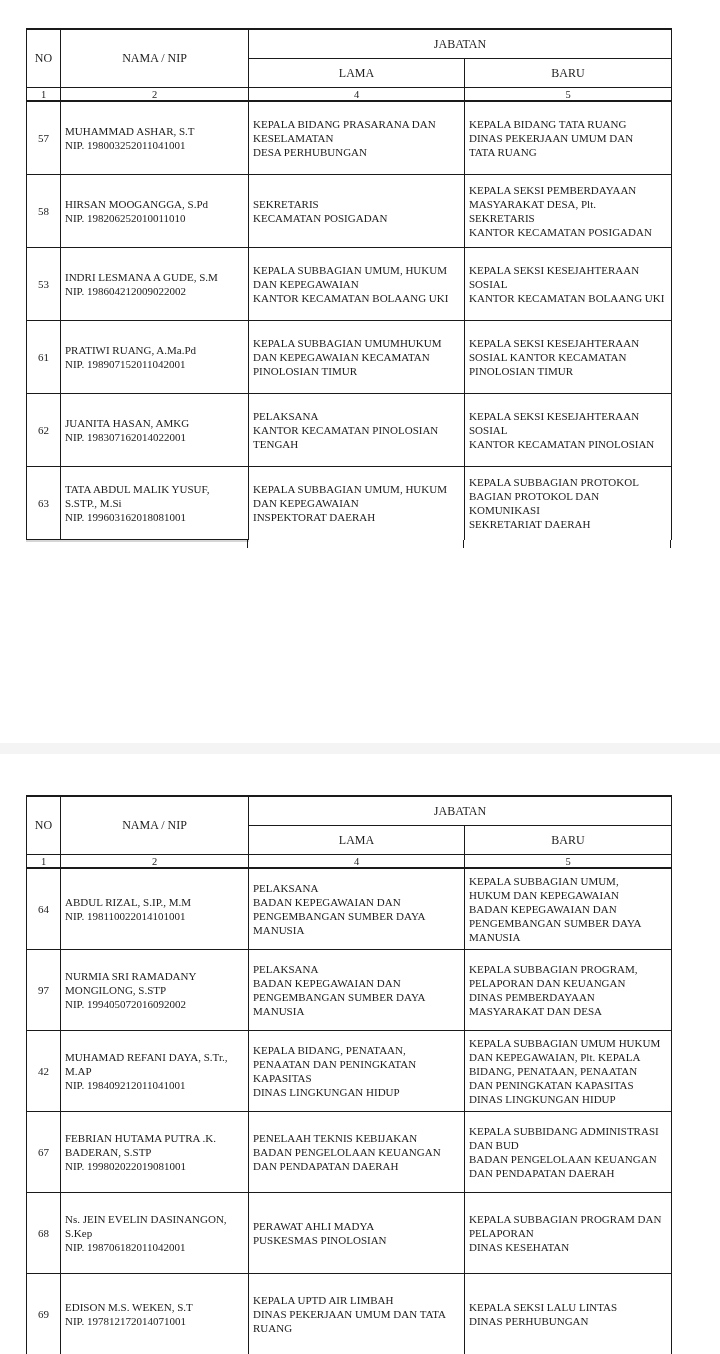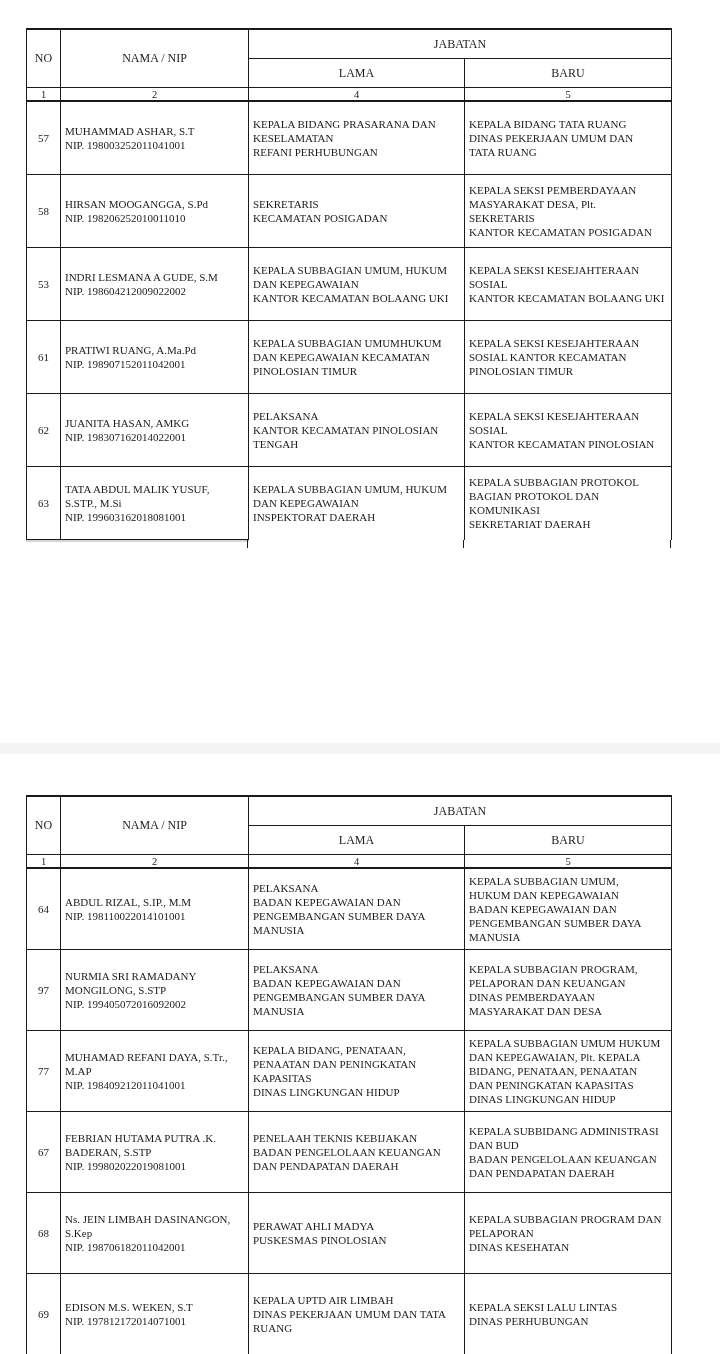--- a/index.html
+++ b/index.html
@@ -118,21 +118,21 @@
         <th>5</th>
       </tr>
     </thead>
     <tbody>
         <tr>
           <td class="cell-no">57</td>
           <td class="cell-name">MUHAMMAD ASHAR, S.T
 NIP. 198003252011041001</td>
           <td class="cell-lama">KEPALA BIDANG PRASARANA DAN
 KESELAMATAN
-REFANI PERHUBUNGAN</td>
+DESA PERHUBUNGAN</td>
           <td class="cell-baru">KEPALA BIDANG TATA RUANG
 DINAS PEKERJAAN UMUM DAN
 TATA RUANG</td>
         </tr>
         <tr>
           <td class="cell-no">58</td>
           <td class="cell-name">HIRSAN MOOGANGGA, S.Pd
 NIP. 198206252010011010</td>
           <td class="cell-lama">SEKRETARIS
 KECAMATAN POSIGADAN</td>
@@ -245,21 +245,21 @@
           <td class="cell-lama">PELAKSANA
 BADAN KEPEGAWAIAN DAN
 PENGEMBANGAN SUMBER DAYA
 MANUSIA</td>
           <td class="cell-baru">KEPALA SUBBAGIAN PROGRAM,
 PELAPORAN DAN KEUANGAN
 DINAS PEMBERDAYAAN
 MASYARAKAT DAN DESA</td>
         </tr>
         <tr>
-          <td class="cell-no">77</td>
+          <td class="cell-no">42</td>
           <td class="cell-name">MUHAMAD REFANI DAYA, S.Tr.,
 M.AP
 NIP. 198409212011041001</td>
           <td class="cell-lama">KEPALA BIDANG, PENATAAN,
 PENAATAN DAN PENINGKATAN
 KAPASITAS
 DINAS LINGKUNGAN HIDUP</td>
           <td class="cell-baru">KEPALA SUBBAGIAN UMUM HUKUM
 DAN KEPEGAWAIAN, Plt. KEPALA
 BIDANG, PENATAAN, PENAATAN
@@ -274,21 +274,21 @@
           <td class="cell-lama">PENELAAH TEKNIS KEBIJAKAN
 BADAN PENGELOLAAN KEUANGAN
 DAN PENDAPATAN DAERAH</td>
           <td class="cell-baru">KEPALA SUBBIDANG ADMINISTRASI
 DAN BUD
 BADAN PENGELOLAAN KEUANGAN
 DAN PENDAPATAN DAERAH</td>
         </tr>
         <tr>
           <td class="cell-no">68</td>
-          <td class="cell-name">Ns. JEIN LIMBAH DASINANGON,
+          <td class="cell-name">Ns. JEIN EVELIN DASINANGON,
 S.Kep
 NIP. 198706182011042001</td>
           <td class="cell-lama">PERAWAT AHLI MADYA
 PUSKESMAS PINOLOSIAN</td>
           <td class="cell-baru">KEPALA SUBBAGIAN PROGRAM DAN
 PELAPORAN
 DINAS KESEHATAN</td>
         </tr>
         <tr>
           <td class="cell-no">69</td>

